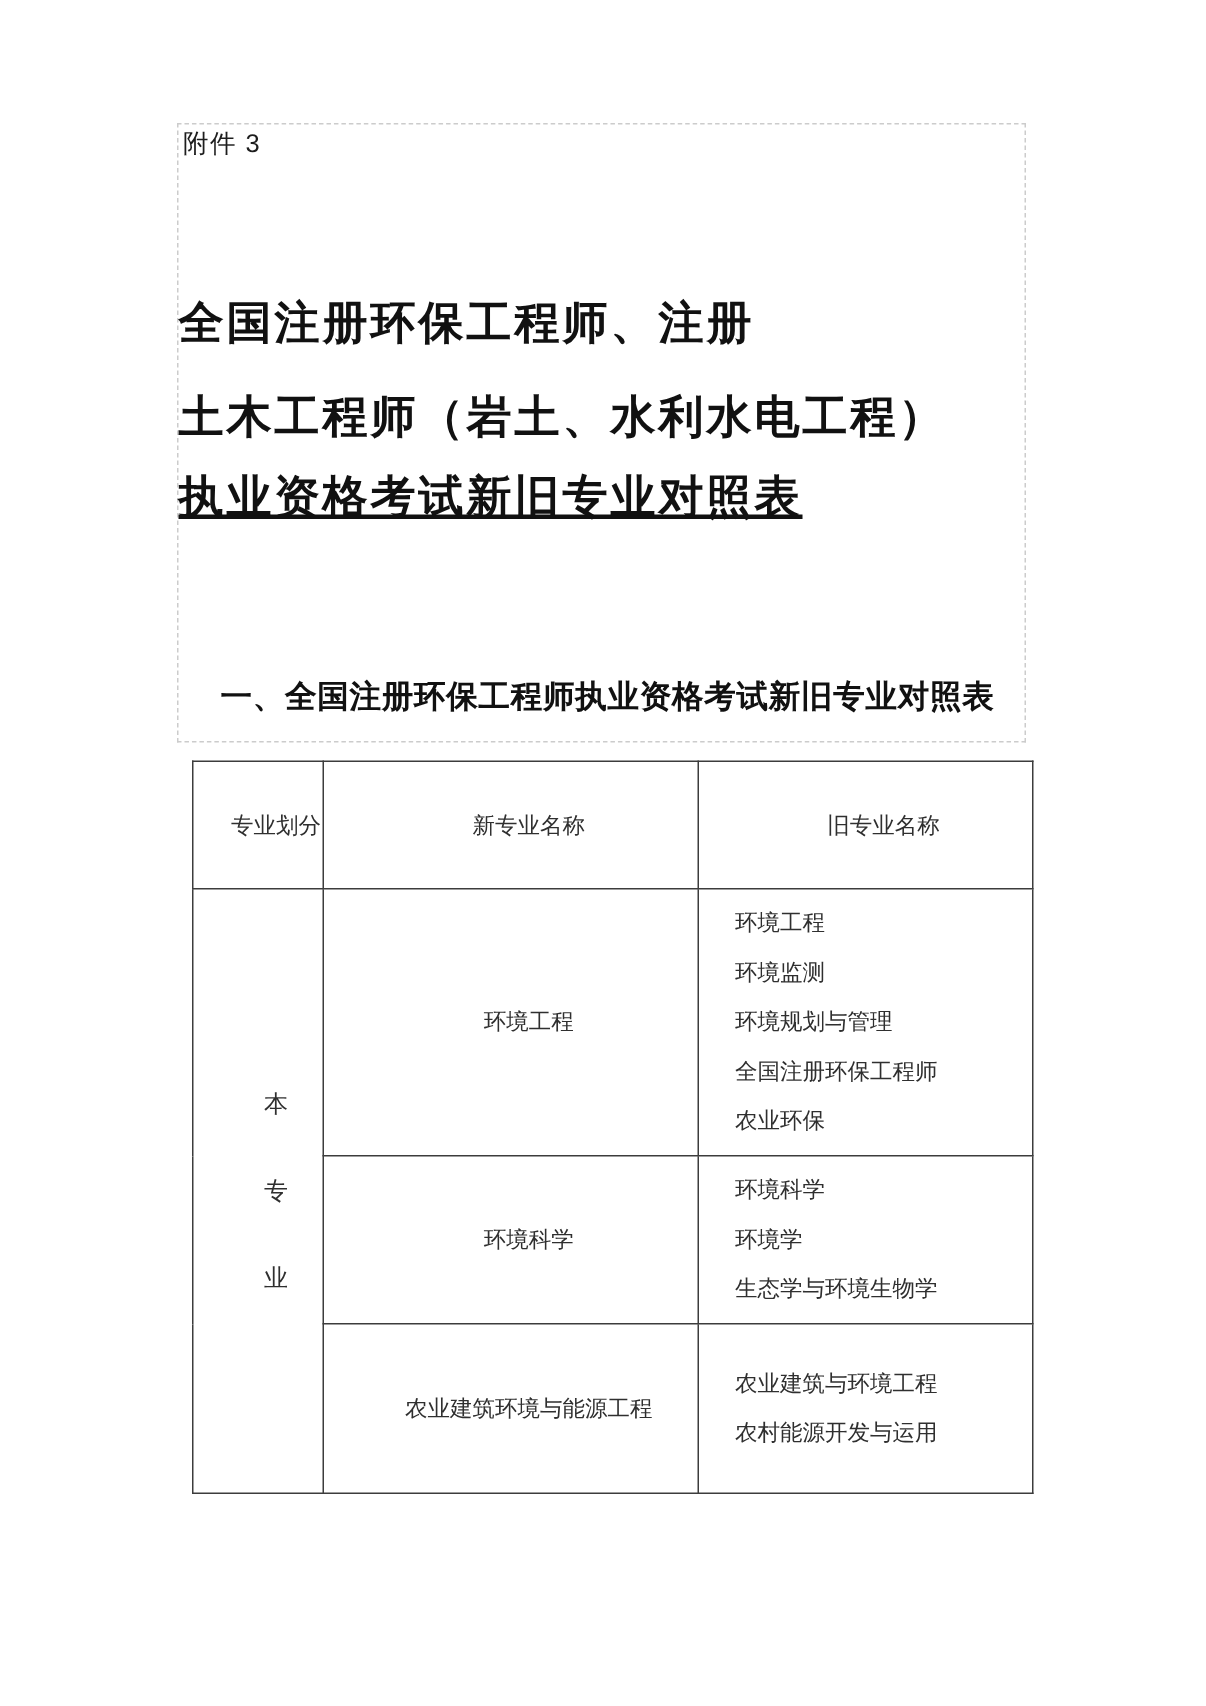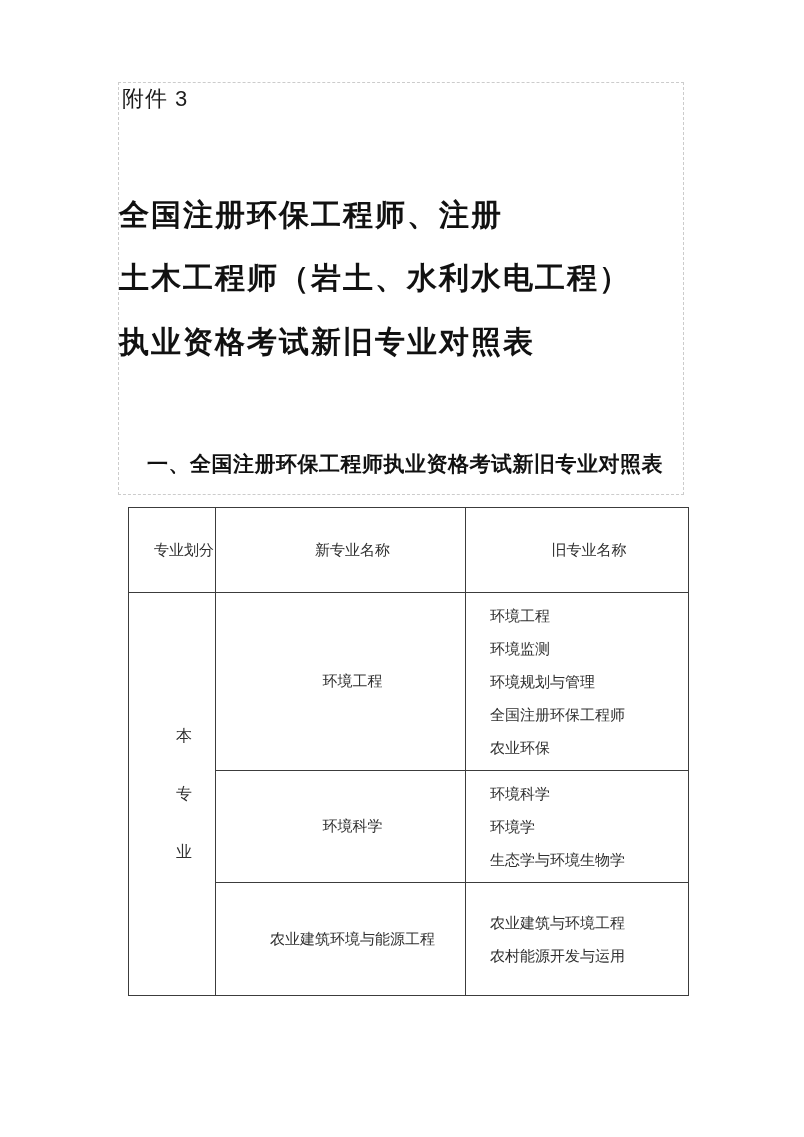--- a/index.html
+++ b/index.html
@@ -21,39 +21,39 @@
     background-color: #ffffff;
     
     background-image: radial-gradient(rgba(205,190,205,0.45) 0.5px, transparent 0.6px);
     background-size: 62px 8px;
     background-position: 18px 30px;
   }
 
   .attachment-label {
     position: absolute;
     top: 1px; left: 3px;
-    font-size: 22px;
+    font-size: 17px;
     color: #1d1d1d;
     letter-spacing: 1px;
   }
 
   .title-line {
     position: absolute;
     left: 0; width: 100%;
     text-align: left;
     font-family: "Liberation Serif", "DejaVu Serif", serif;
     font-weight: 700;
     font-size: 30px;
     color: #111111;
     letter-spacing: 2px;
     white-space: nowrap;
   }
   .title-line-1 { top: 112px; }
   .title-line-2 { top: 175px; }
-  .title-line-3 { top: 239px; }
+  .title-line-3 { top: 228px; text-decoration: underline; }
 
   .section-heading {
     position: absolute;
     top: 367px; left: 28px;
     font-weight: 700;
     font-size: 21px;
     color: #111111;
     letter-spacing: 0.5px;
     white-space: nowrap;
   }

